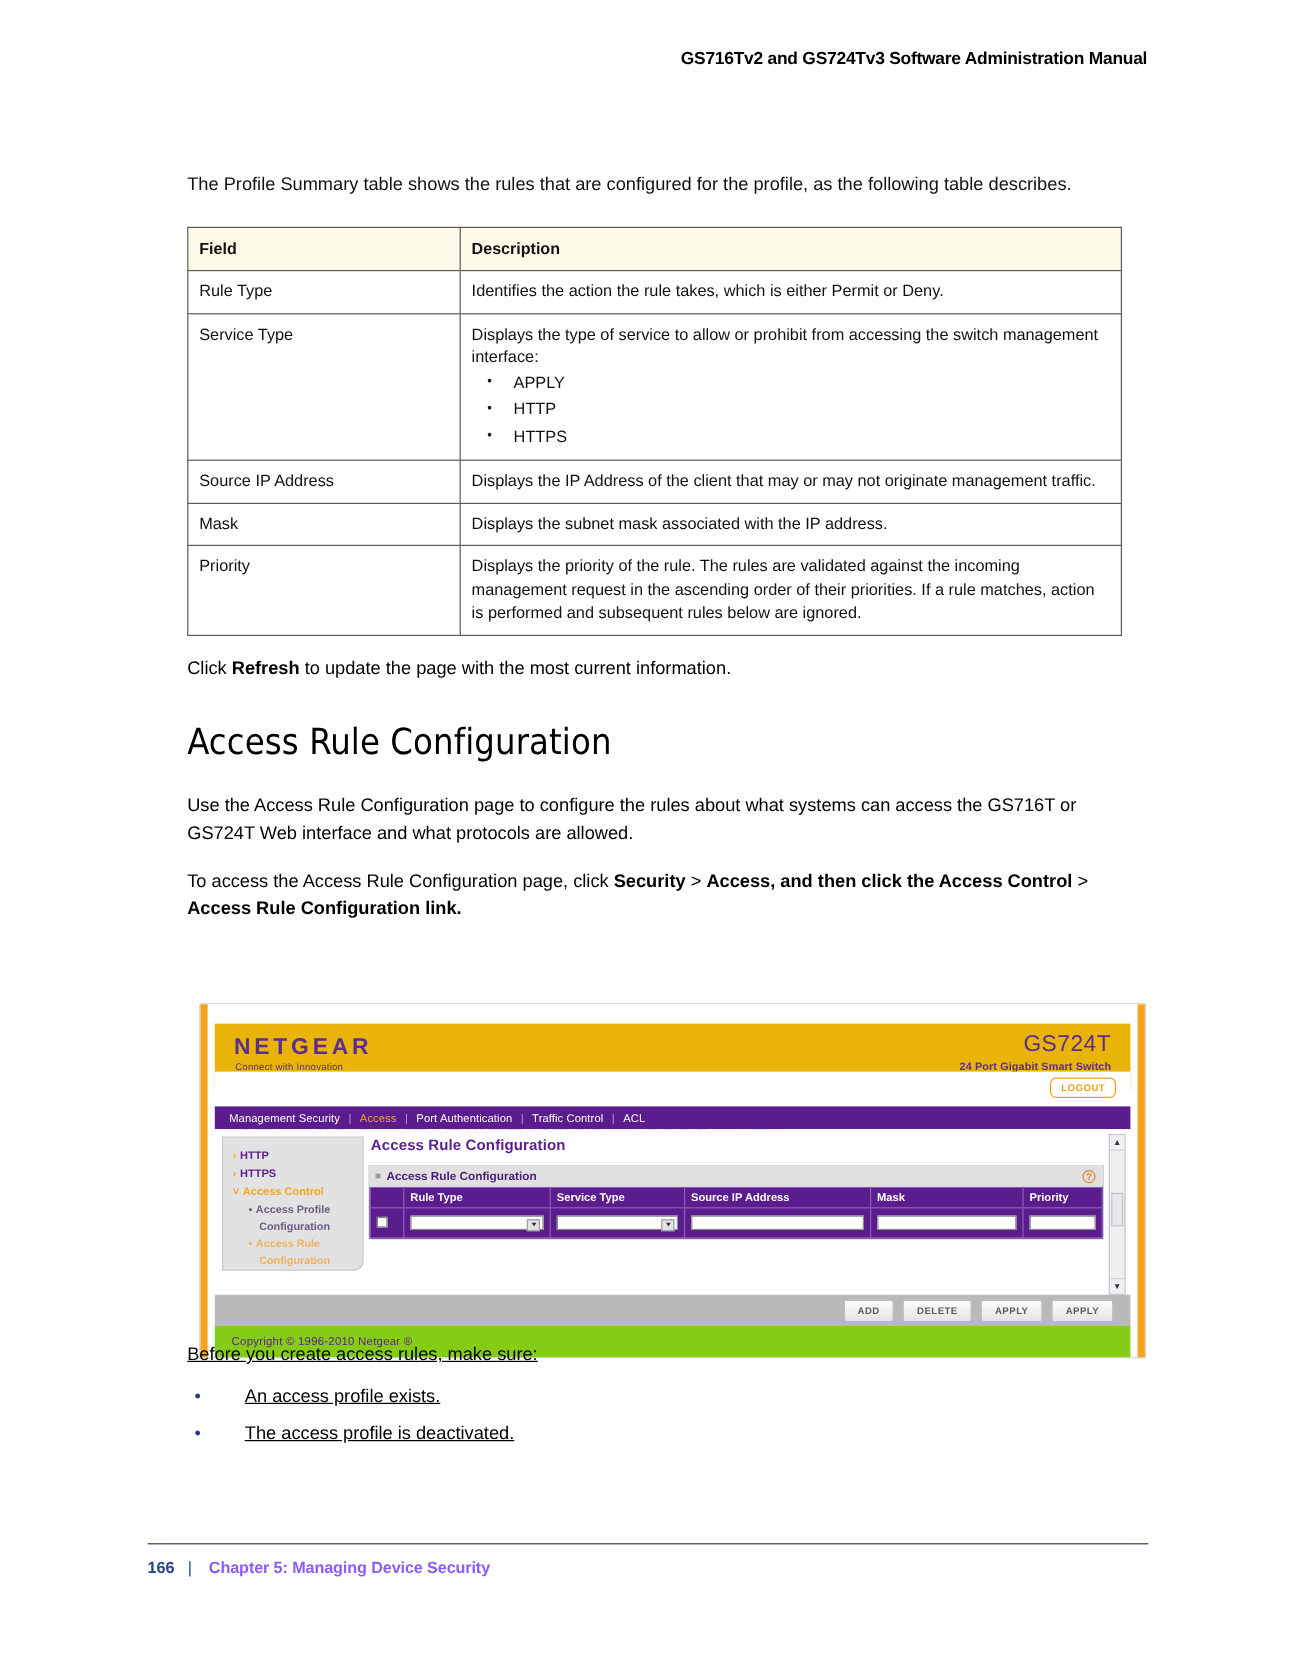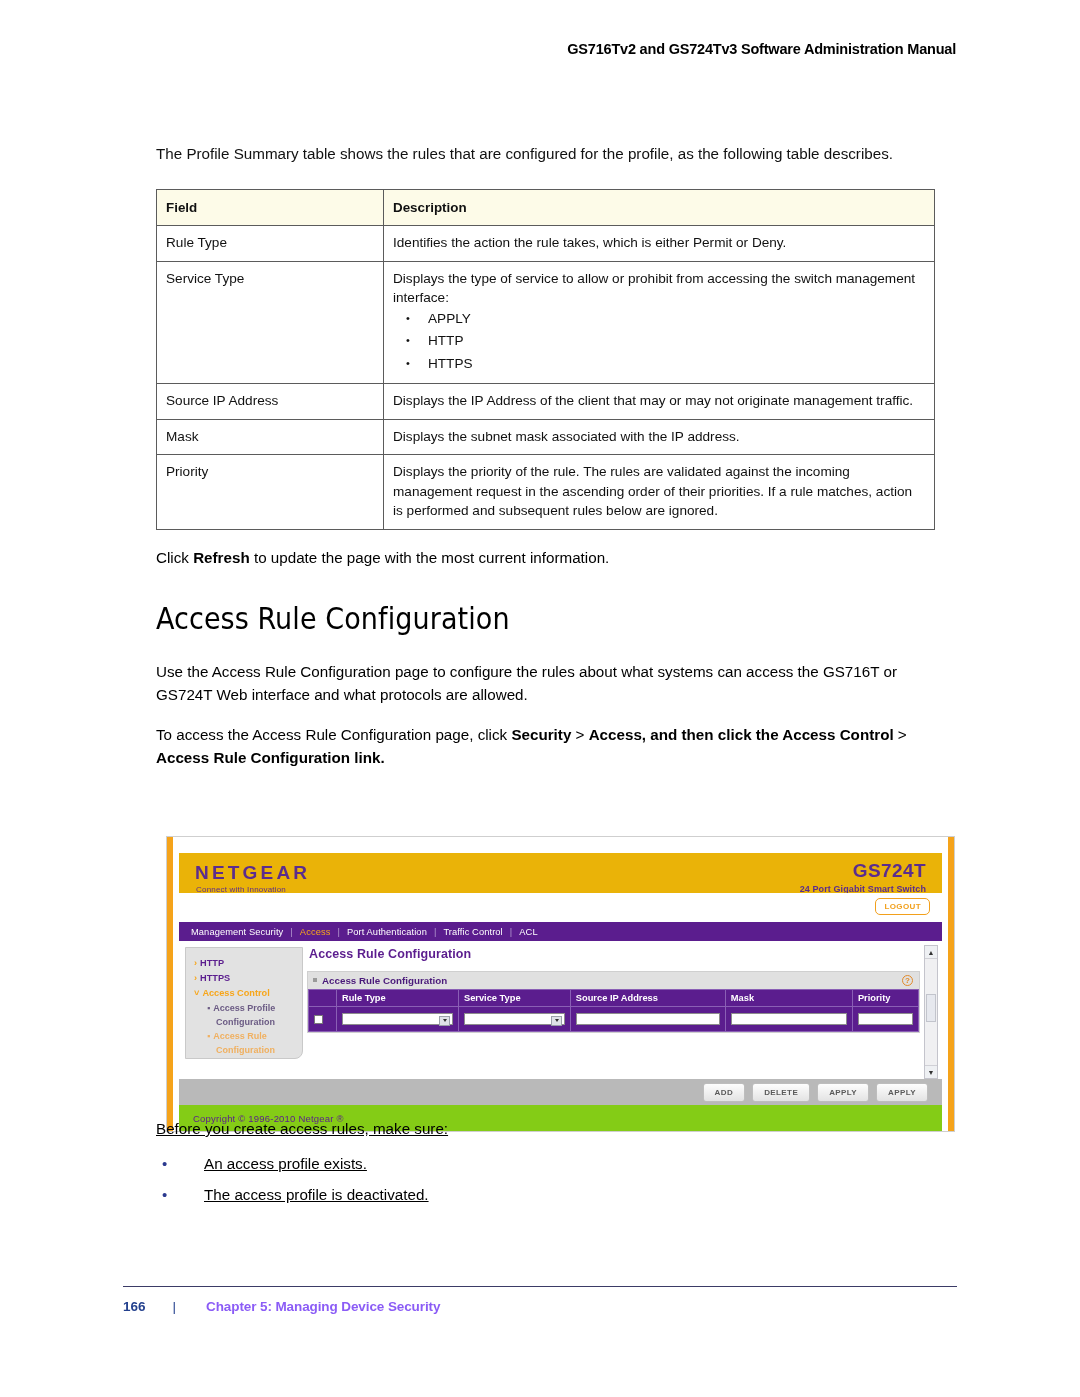--- a/index.html
+++ b/index.html
@@ -100,21 +100,21 @@
     color:#5b2d8e; font-weight:bold; font-size:19px;
     letter-spacing:3.2px;
     font-family:"Liberation Sans", sans-serif;
   }
   .ng-tag {
     position:absolute; left:17px; top:32px;
     font-size:8px; color:#5b2d8e; letter-spacing:0.2px;
   }
   .ng-model {
     position:absolute; right:16px; top:7px;
-    color:#5b2d8e; font-weight:bold; font-size:19px; letter-spacing:0.4px;
+    color:#5b2d8e; font-weight:normal; font-size:19px; letter-spacing:0.4px;
   }
   .ng-model-sub {
     position:absolute; right:16px; top:31px;
     color:#5b2d8e; font-size:9px; font-weight:bold; letter-spacing:0.1px;
   }
 
   
   .tabbar {
     position:absolute; left:6px; right:6px; top:56px; height:29px;
     background:#ffffff;
@@ -320,21 +320,21 @@
   }
 
   
   .foot-rule {
     position:absolute; left:123px; right:123px; top:1286px;
     border-top:1.6px solid #3b3b66;
   }
   .pg-foot {
     position:absolute; left:123px; top:1299px;
     font-size:13.5px; font-weight:bold;
-    display:flex; align-items:center; gap:16px;
+    display:flex; align-items:center; gap:0;
   }
   .pg-foot .num { color:#24418e; margin-right:11px; }
   .pg-foot .bar { color:#24418e; margin-right:14px; font-weight:normal; }
   .pg-foot .ch  { color:#8b5cf6; letter-spacing:-0.1px; }
 </style>
 </head>
 <body>
 
 <div class="run-head">GS716Tv2 and GS724Tv3 Software Administration Manual</div>
 

